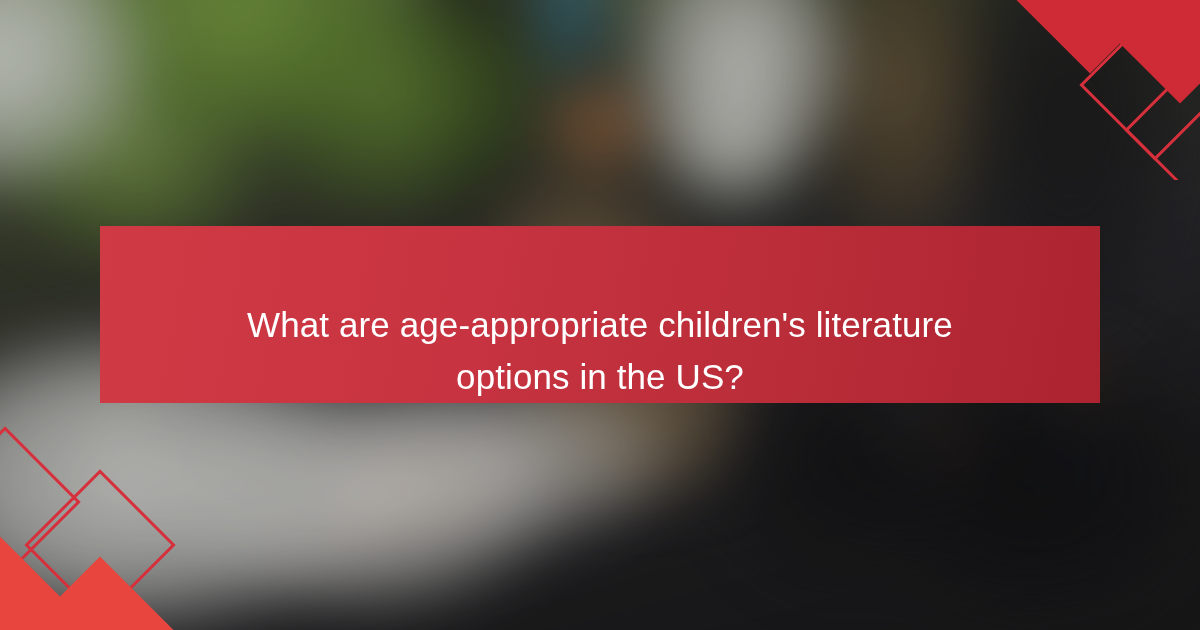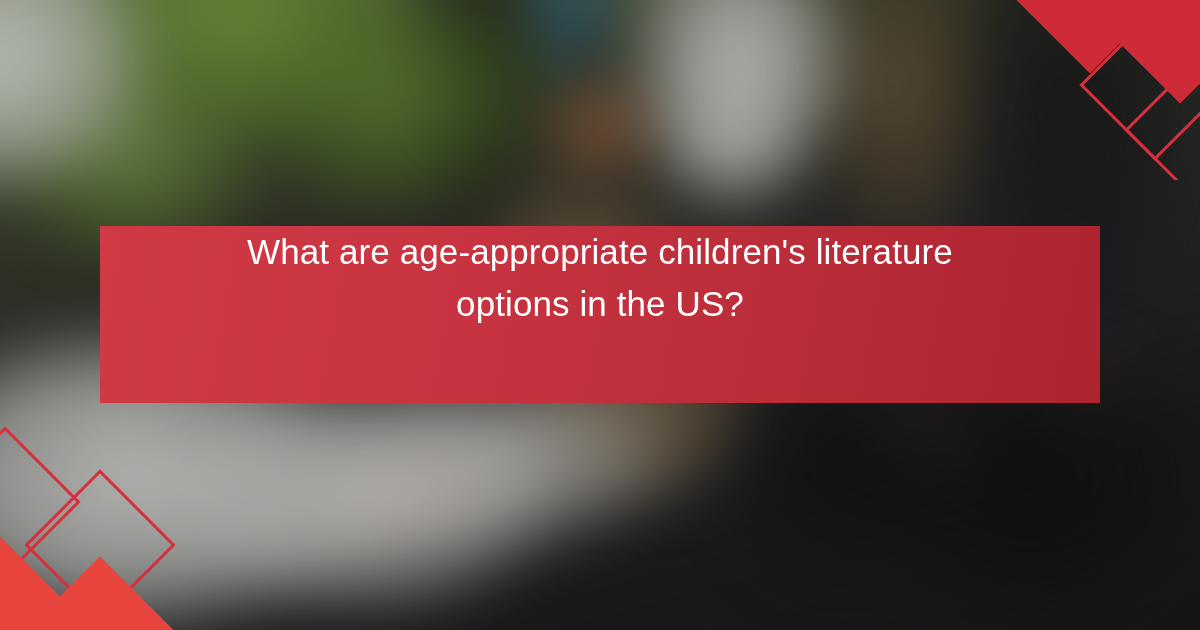--- a/index.html
+++ b/index.html
@@ -110,21 +110,21 @@
   .deco-bl { bottom: 0; left: 0; }
 
   
   .banner {
     position: absolute;
     left: 100px;
     top: 226px;
     width: 1000px;
     height: 177px;
     display: flex;
-    align-items: flex-start;
+    align-items: flex-end;
     justify-content: center;
     box-sizing: border-box;
     padding: 0 54px;
     background: linear-gradient(100deg, #cf3a44 0%, #c73340 38%, #b82c38 72%, #ad2330 100%);
   }
   .banner-title {
     margin: 0;
     color: #ffffff;
     font-size: 35px;
     line-height: 1.48;

